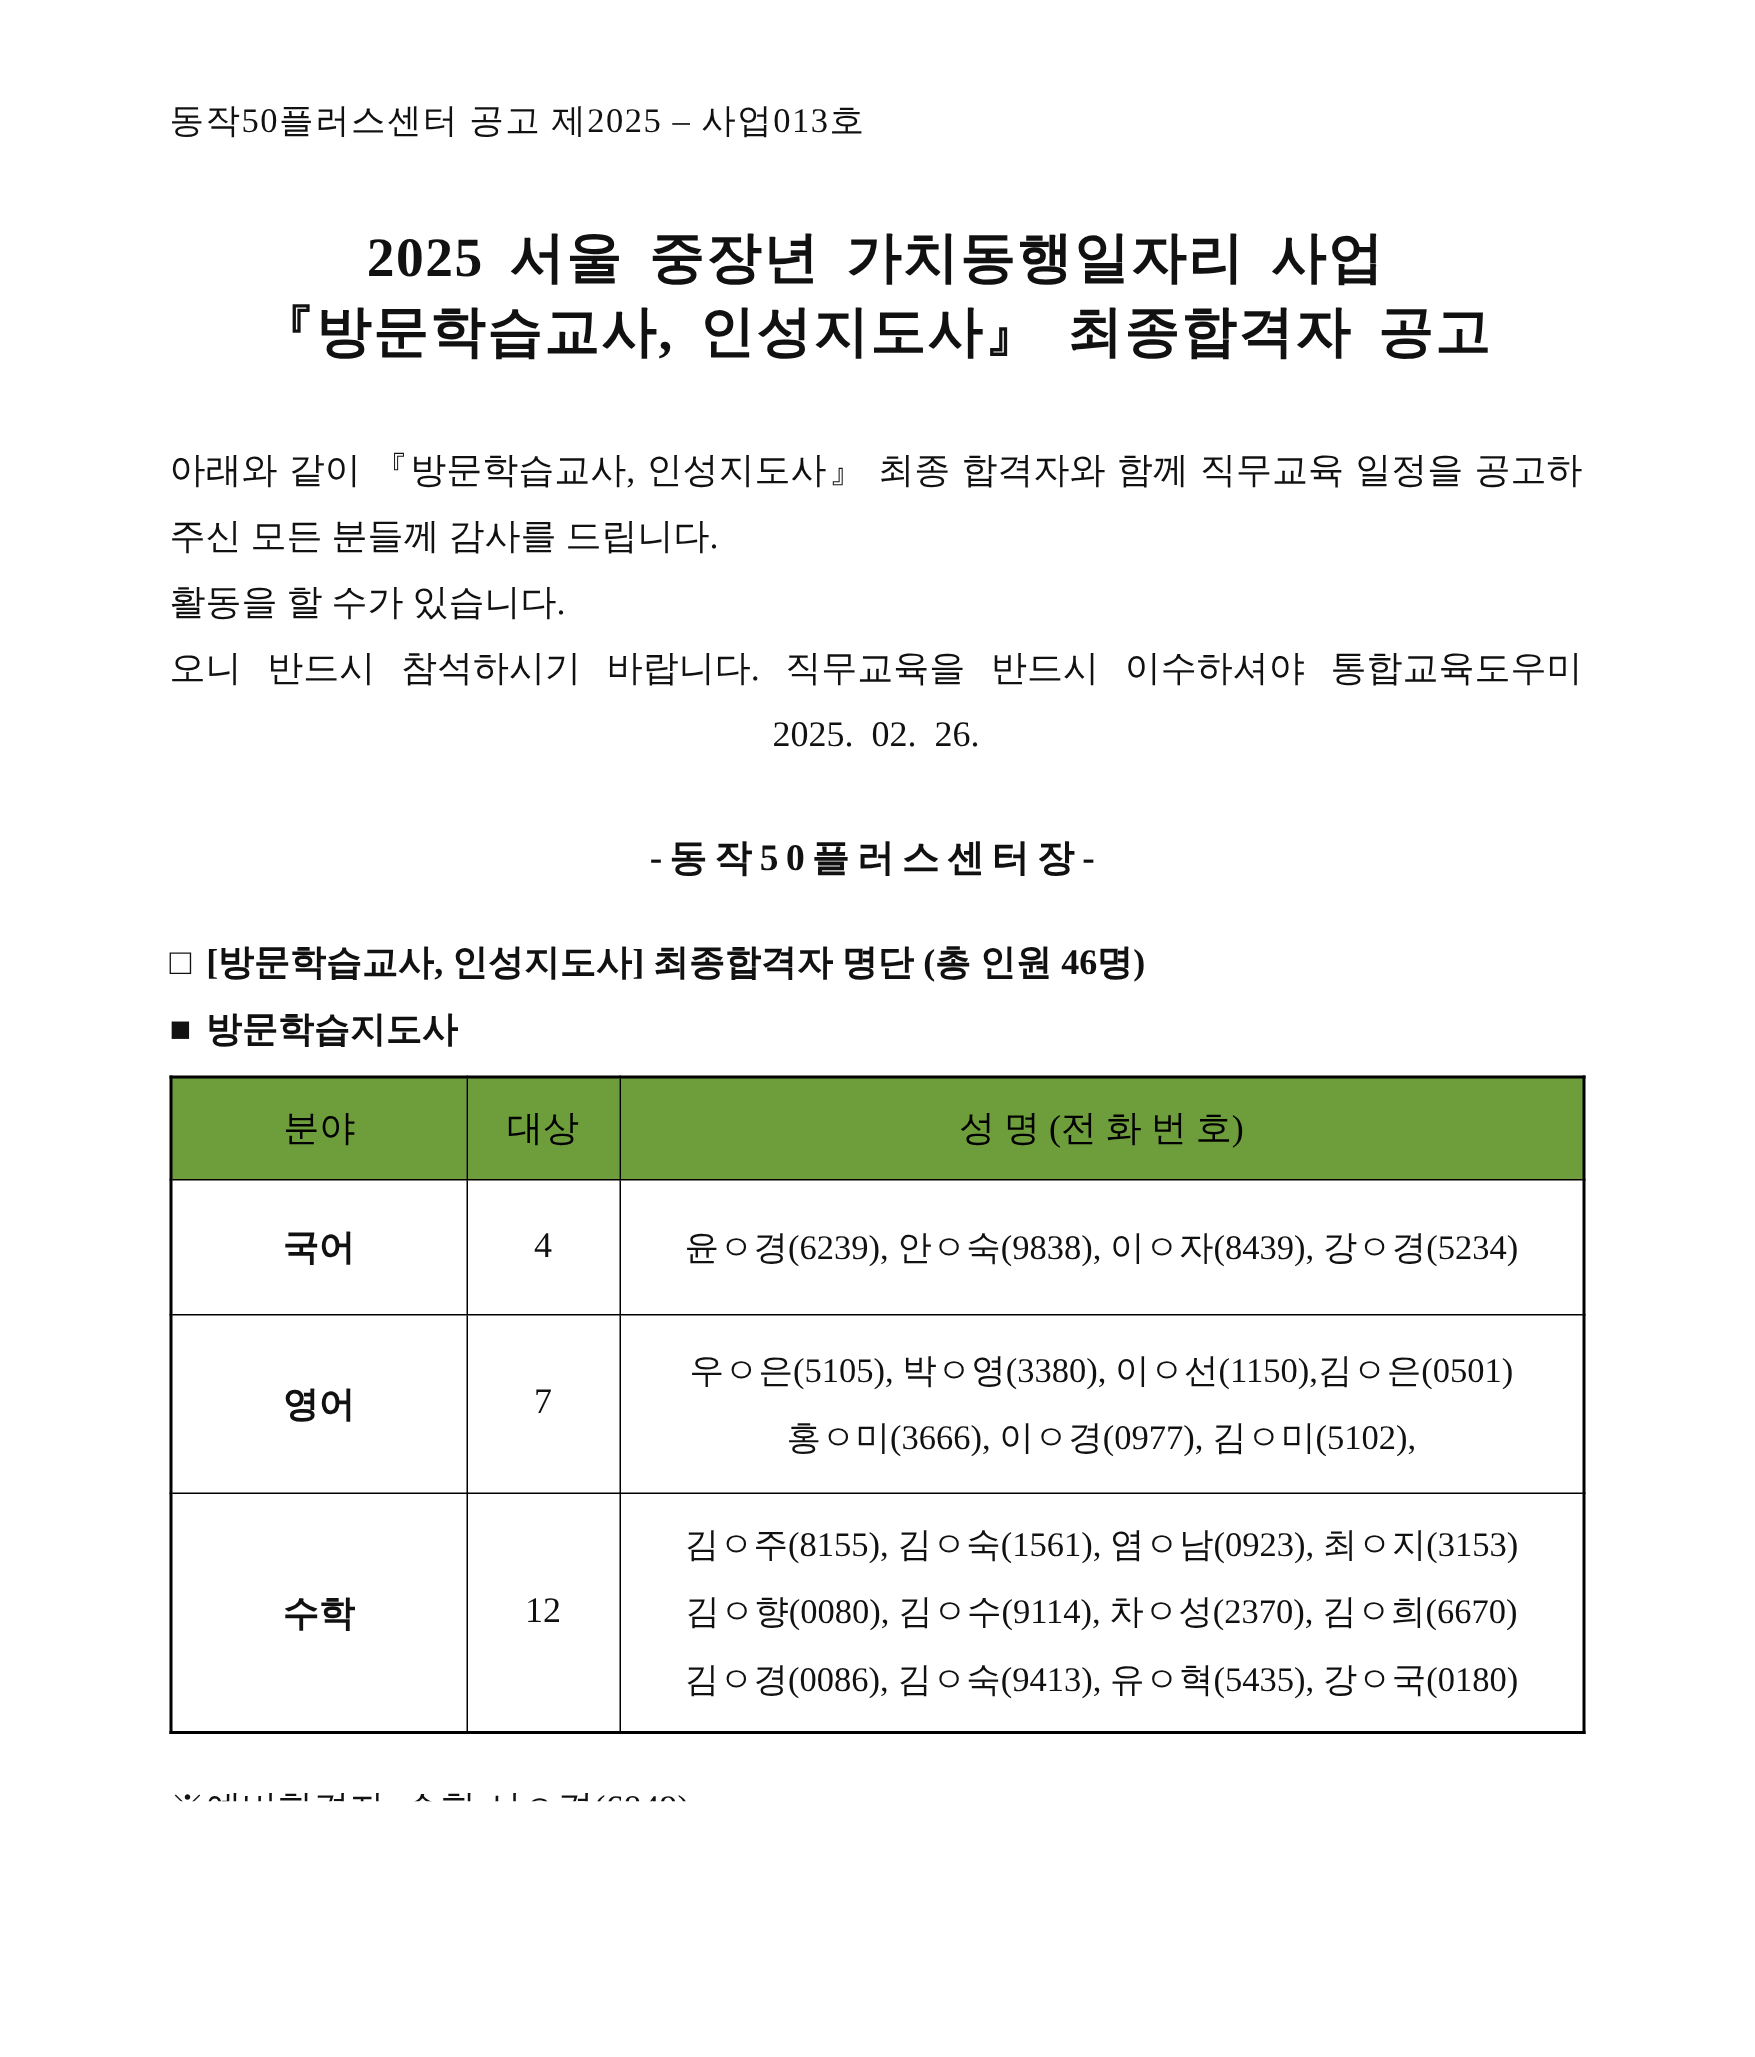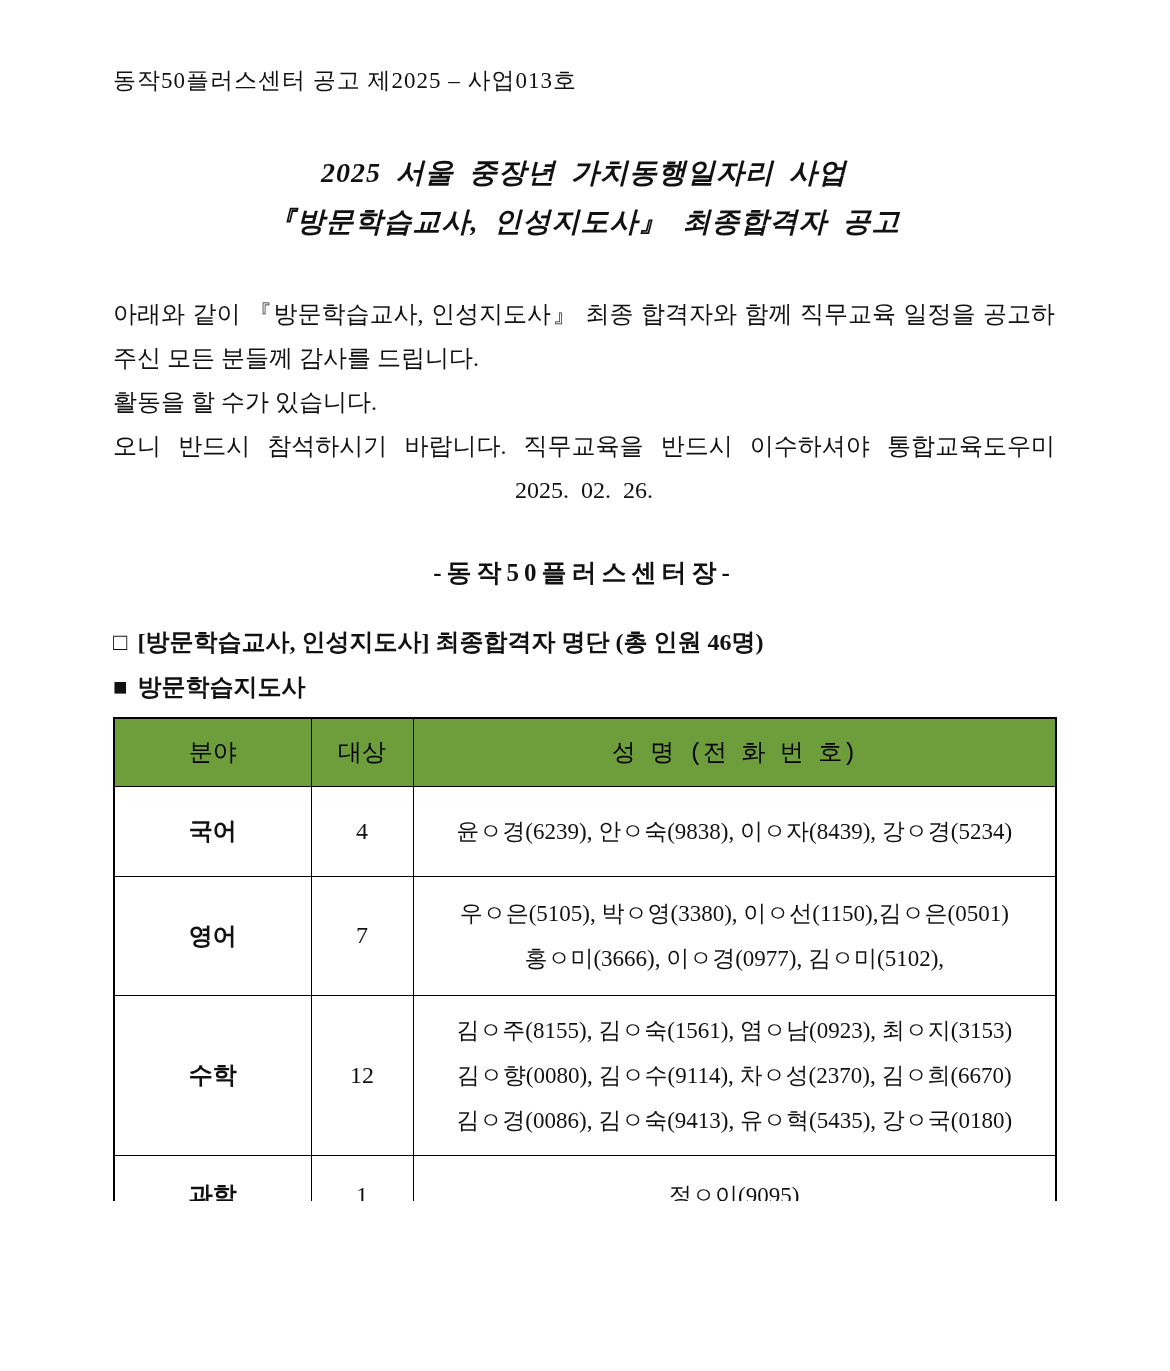--- a/index.html
+++ b/index.html
@@ -17,26 +17,25 @@
   .doc-number{
     font-size:23px;
     line-height:30px;
     letter-spacing:1px;
   }
   .title-block{
     margin-top:52px;
     text-align:center;
   }
   .title-line{
-    font-size:28px;
+    font-size:37px;
     font-weight:bold;
     line-height:49px;
     word-spacing:7px;
     letter-spacing:1px;
-    font-style:italic;
   }
   .body-block{
     margin-top:46px;
     font-size:24px;
   }
   .jline{
     line-height:44px;
     text-align:justify;
     text-align-last:justify;
   }
@@ -90,21 +89,20 @@
     vertical-align:middle;
   }
   table.roster thead tr{
     height:68px;
   }
   table.roster thead th{
     font-weight:normal;
     font-size:24px;
     text-align:center;
     color:#000000;
-    font-family:Liberation Mono, monospace;
   }
   tr.row-1{height:90px;}
   tr.row-2{height:119px;}
   tr.row-3{height:160px;}
   tr.row-4{height:81px;}
   td.subject-cell{
     font-weight:bold;
     font-size:24px;
     text-align:center;
   }
@@ -186,25 +184,18 @@
       </tr>
       <tr class="row-3">
         <td class="subject-cell">수학</td>
         <td class="count-cell">12</td>
         <td class="names-cell">
           <div class="name-line">김ㅇ주(8155), 김ㅇ숙(1561), 염ㅇ남(0923), 최ㅇ지(3153)</div>
           <div class="name-line">김ㅇ향(0080), 김ㅇ수(9114), 차ㅇ성(2370), 김ㅇ희(6670)</div>
           <div class="name-line">김ㅇ경(0086), 김ㅇ숙(9413), 유ㅇ혁(5435), 강ㅇ국(0180)</div>
         </td>
       </tr>
-      <tr class="row-4">
-        <td class="subject-cell">과학</td>
-        <td class="count-cell">1</td>
-        <td class="names-cell">
-          <div class="name-line">정ㅇ이(9095)</div>
-        </td>
-      </tr>
     </tbody>
   </table>
 
   <div class="note-line">※예비합격자: 수학 서ㅇ경(6849)</div>
 
 </div>
 
 </body></html>

